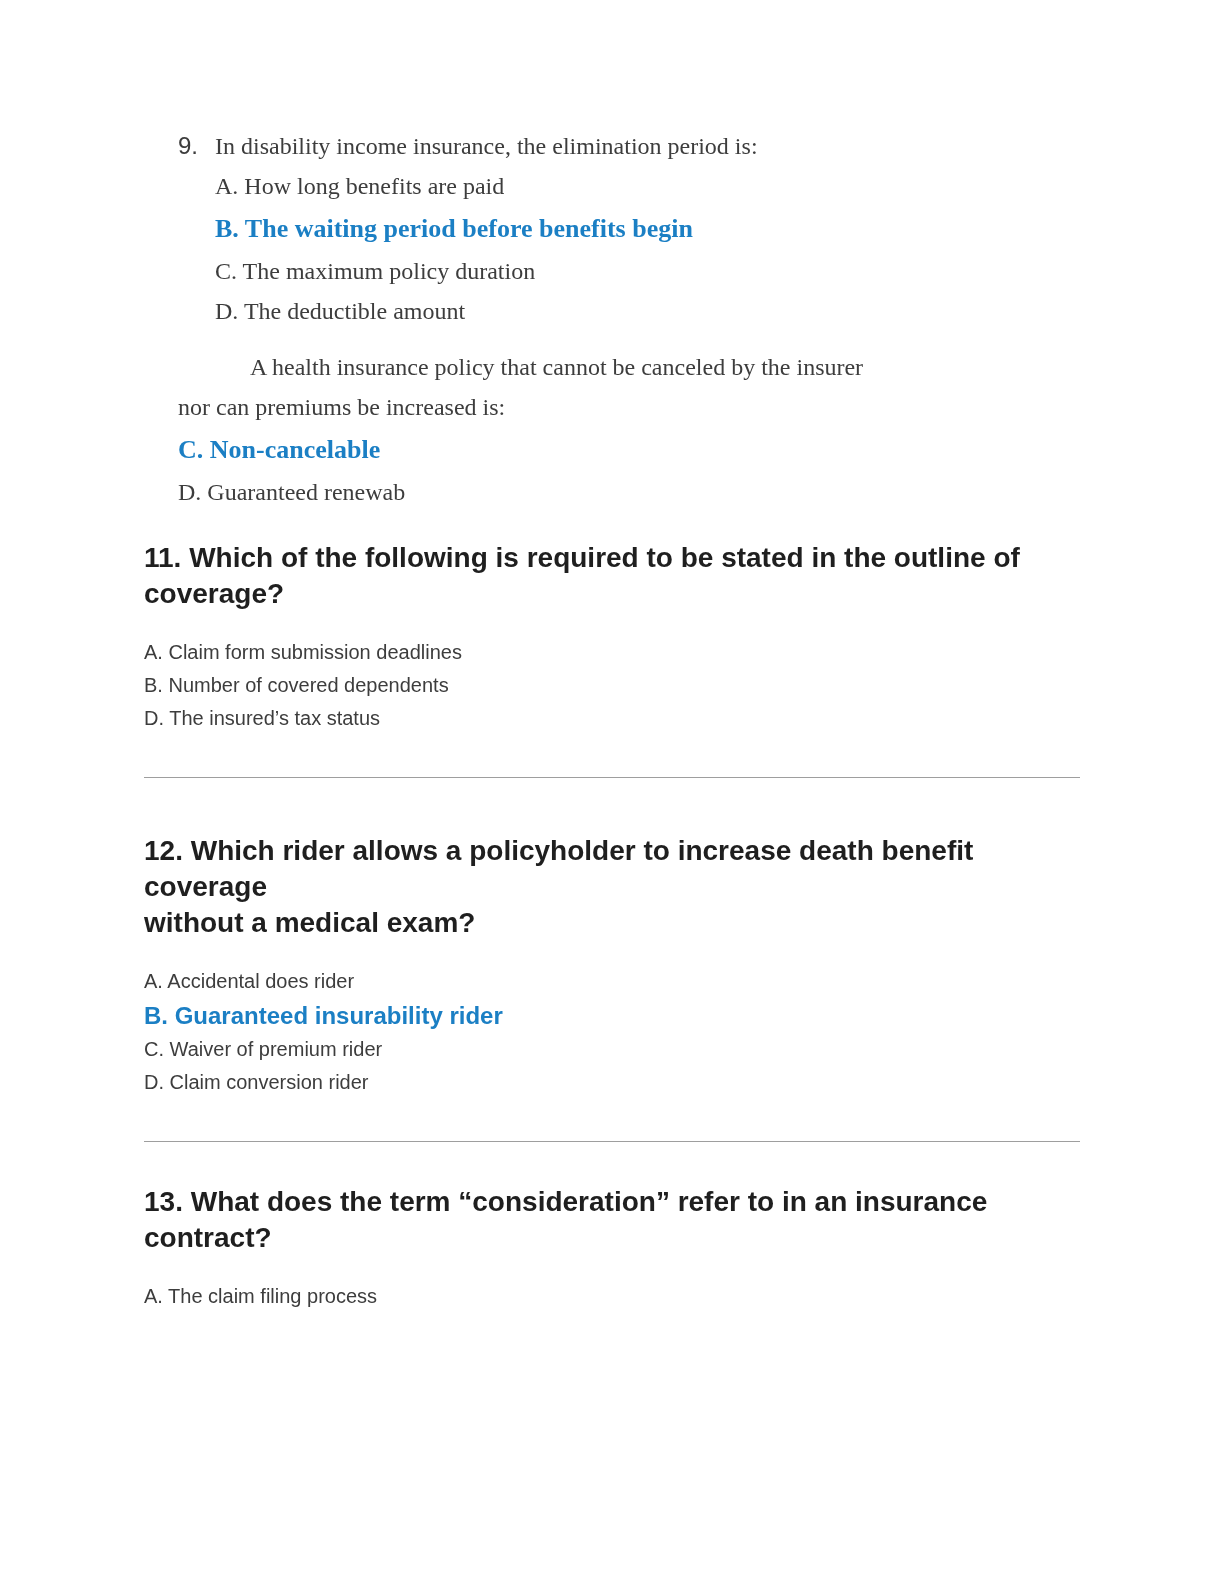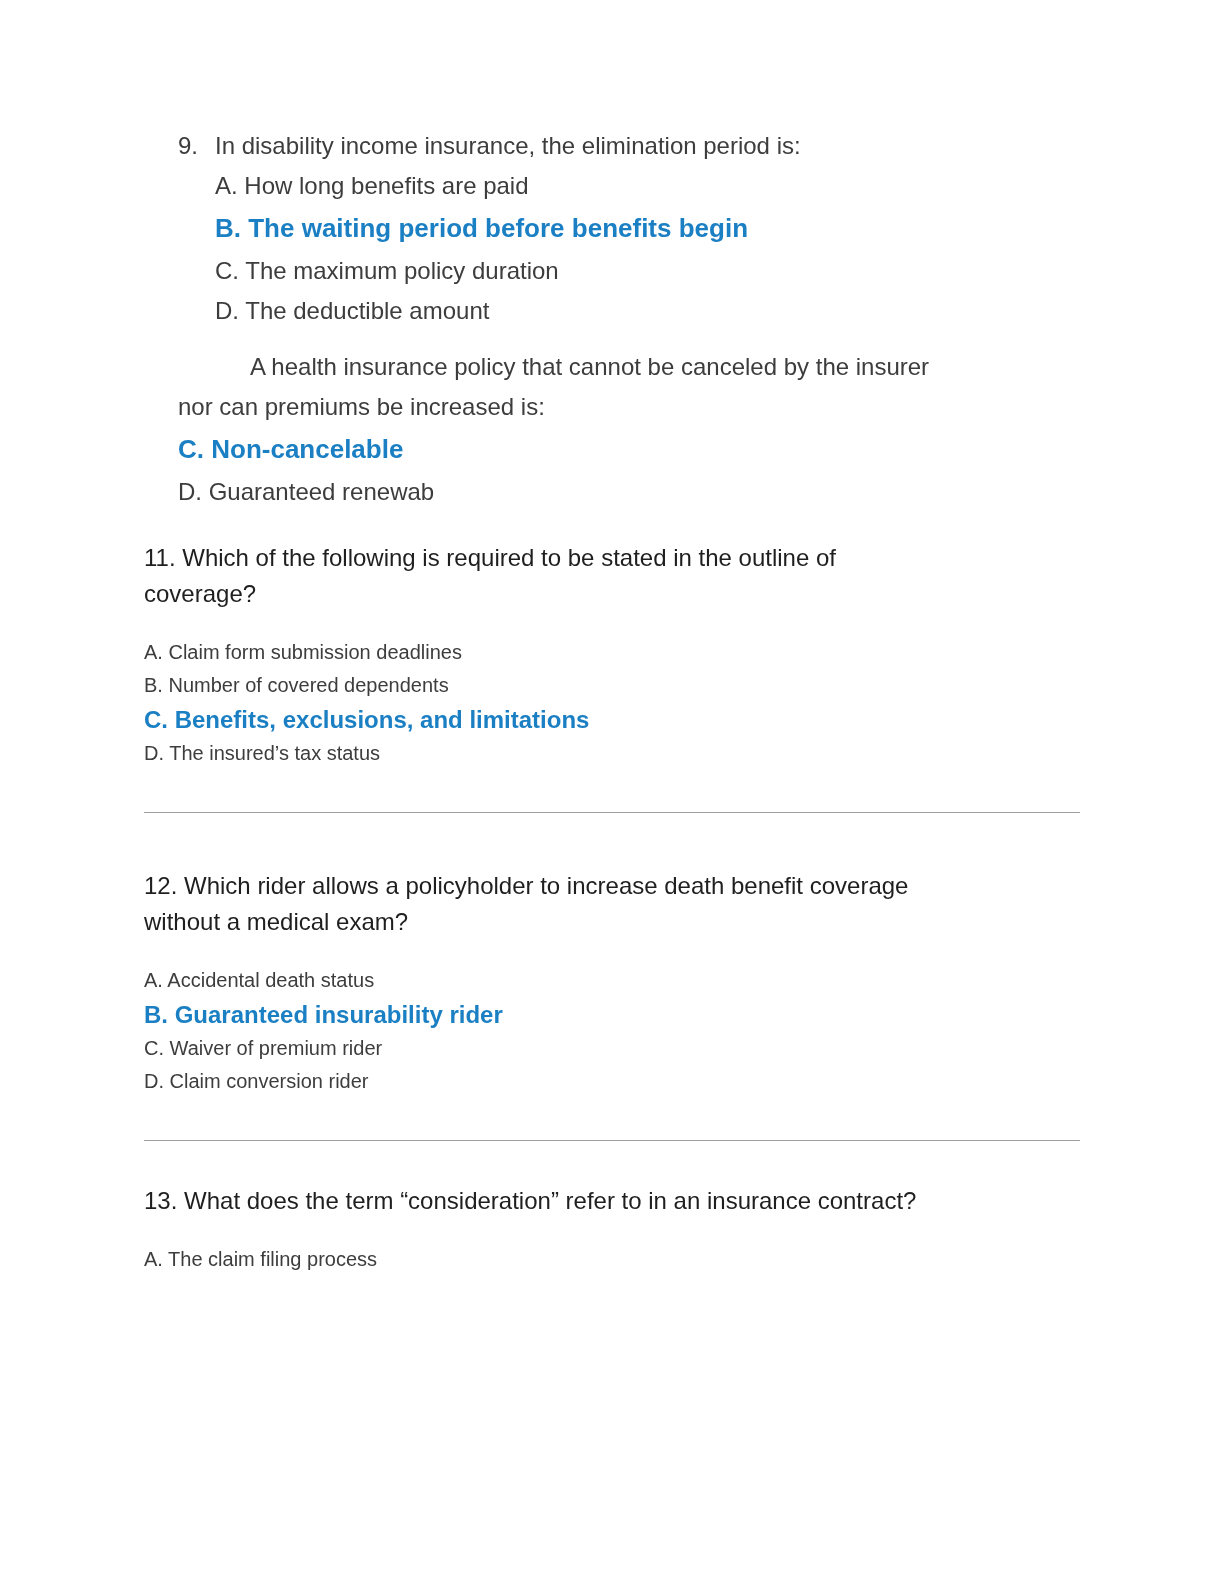--- a/index.html
+++ b/index.html
@@ -13,33 +13,33 @@
     background:#ffffff;
     overflow:hidden;
     font-family:"Liberation Sans", sans-serif;
     color:#3d3d3d;
   }
   .page{padding:126px 144px 0 144px;}
 
   
   .qrow{display:flex;margin-left:34px;}
   .qnum{width:37px;flex-shrink:0;font-size:24px;line-height:40px;color:#3d3d3d;}
-  .qbody{flex:1;min-width:0;}
+  .qbody{flex:1;min-width:0;font-family:Liberation Serif, serif;}
   .lg{font-size:24px;line-height:40px;color:#3d3d3d;}
   .indent{text-indent:72px;}
   .correct-lg{
     font-size:26px;
     line-height:45px;
     font-weight:700;
     color:var(--accent);
   }
   .qrow.q9{margin-bottom:16px;}
 
   
-  .qheading{font-size:24px;line-height:36px;font-weight:400;color:#1f1f1f;}
+  .qheading{font-size:28px;line-height:36px;font-weight:700;color:#1f1f1f;}
   .h11{margin-top:28px;}
   .h12{margin-top:55px;}
   .h13{margin-top:42px;}
 
   
   .opts-sm{margin-top:24px;}
   .opt-sm{font-size:20px;line-height:33px;color:#3d3d3d;}
   .correct-sm{
     font-size:24px;
     line-height:35px;
@@ -78,32 +78,31 @@
     </div>
   </div>
 
   <div class="qheading h11">
     <div>11. Which of the following is required to be stated in the outline of</div>
     <div>coverage?</div>
   </div>
   <div class="opts-sm">
     <div class="opt-sm">A. Claim form submission deadlines</div>
     <div class="opt-sm">B. Number of covered dependents</div>
-    <div class="correct-sm">C. Benefits, exclusions, and limitations</div>
     <div class="opt-sm">D. The insured’s tax status</div>
   </div>
 
   <hr class="divider">
 
   <div class="qheading h12">
     <div>12. Which rider allows a policyholder to increase death benefit coverage</div>
     <div>without a medical exam?</div>
   </div>
   <div class="opts-sm">
-    <div class="opt-sm">A. Accidental death status</div>
+    <div class="opt-sm">A. Accidental does rider</div>
     <div class="correct-sm">B. Guaranteed insurability rider</div>
     <div class="opt-sm">C. Waiver of premium rider</div>
     <div class="opt-sm">D. Claim conversion rider</div>
   </div>
 
   <hr class="divider">
 
   <div class="qheading h13">
     <div>13. What does the term “consideration” refer to in an insurance contract?</div>
   </div>

